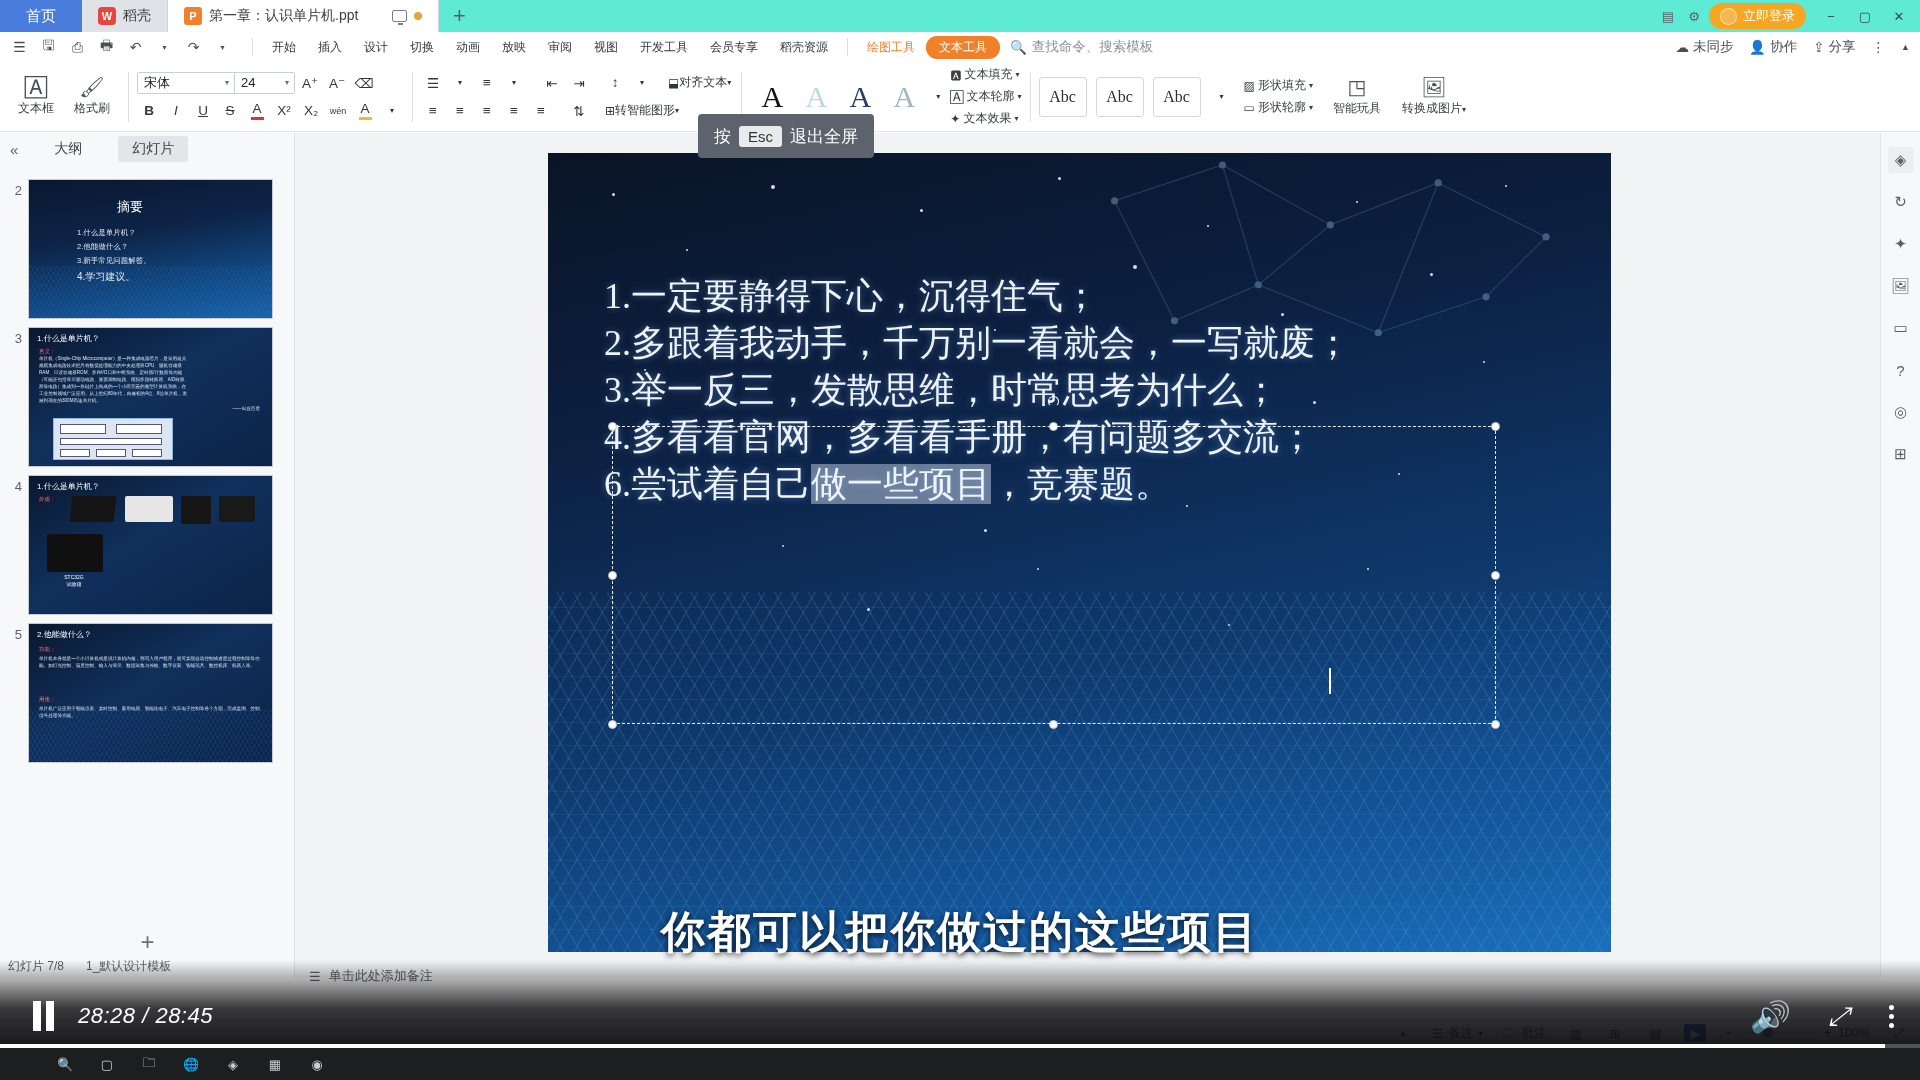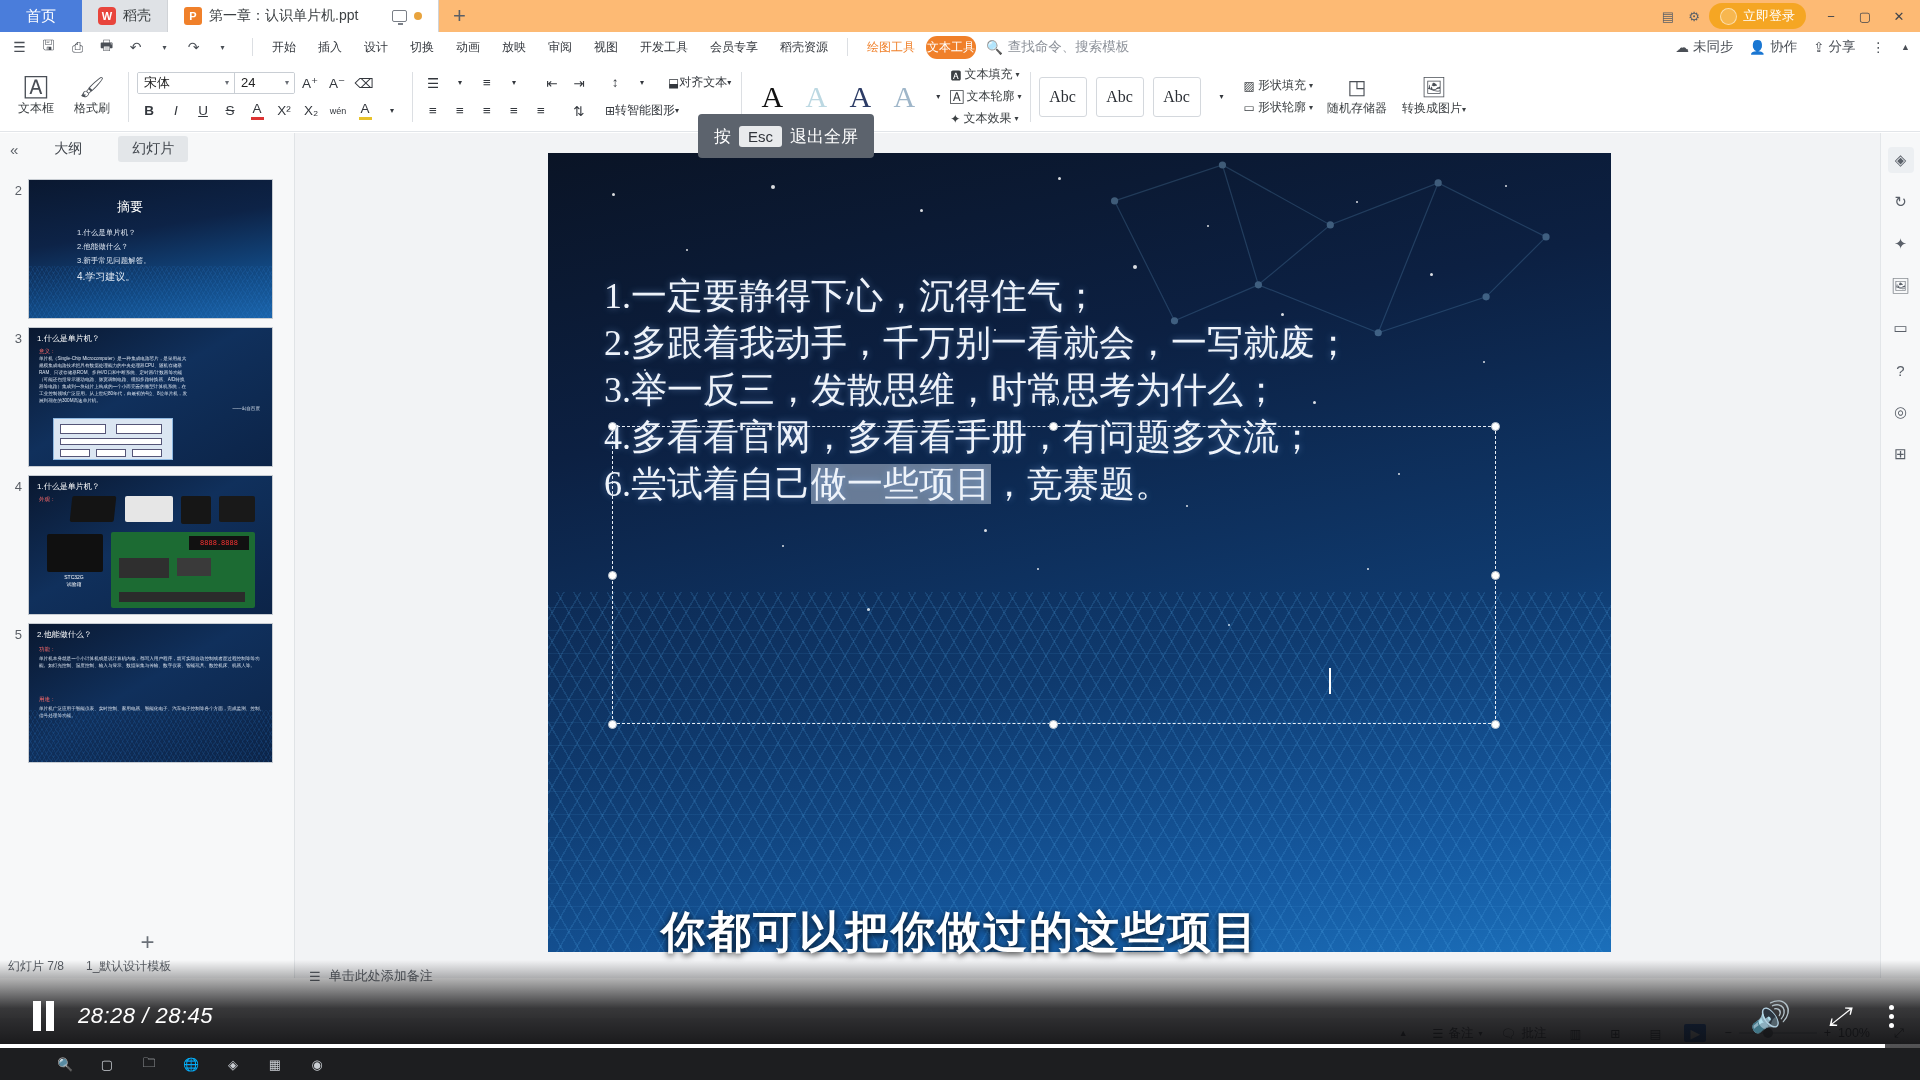--- a/index.html
+++ b/index.html
@@ -1,21 +1,21 @@
 <!DOCTYPE html>
 <html><head>
 <meta charset="utf-8">
 <style>
   * { box-sizing: border-box; margin:0; padding:0; }
   html,body { width:1920px; height:1080px; overflow:hidden; background:#fff;
     font-family:"Liberation Sans","DejaVu Sans",sans-serif; }
   #app { position:relative; width:1920px; height:1080px; }
 
   
-  .tabbar { height:32px; background:#fdba74; display:flex; align-items:flex-end; position:relative; }
+  .tabbar { height:32px; background:#5eead4; display:flex; align-items:flex-end; position:relative; }
   .tb-home { width:82px; height:32px; background:#4a7ddb; color:#fff; font-size:15px;
     display:flex; align-items:center; justify-content:center; }
   .tb-item { height:32px; display:flex; align-items:center; gap:7px; padding:0 16px;
     font-size:14px; color:#3c4043; background:#dfe2e6; border-right:1px solid #d0d3d7; }
   .tb-item.active { background:#fff; }
   .tb-logo { width:18px;height:18px;border-radius:4px;background:#e8453c;color:#fff;font-size:11px;
     display:flex;align-items:center;justify-content:center;font-weight:bold;}
   .tb-logo.ppt { background:#f0802a; border-radius:3px; }
   .tb-dot { width:8px;height:8px;border-radius:50%;background:#e8a33d; }
   .tb-mon { width:15px;height:12px;border:1.4px solid #7a7f87;border-radius:2px; position:relative;}
@@ -32,21 +32,21 @@
 
   
   .menurow { height:30px; background:#fff; display:flex; align-items:center; font-size:14px;
     color:#3c4043; border-bottom:0px; padding-left:6px; position:relative;}
   .qa { display:flex; align-items:center; gap:2px; padding-right:8px; }
   .qa-btn { width:27px;height:26px; display:flex;align-items:center;justify-content:center;
     color:#4a4f56; font-size:14px;}
   .vsep { width:1px; height:18px; background:#dcdfe3; margin:0 8px; }
   .mtab { padding:4px 11px; font-size:12px; color:#33373d; white-space:nowrap; cursor:default;}
   .mtab.tool { color:#f0802a; }
-  .mtab.pill { background:#f0802a; color:#fff; border-radius:11px; padding:3px 1px;text-align:center; }
+  .mtab.pill { background:#f0802a; color:#fff; border-radius:11px; padding:3px 13px;text-align:center; }
   .msearch { display:flex;align-items:center;gap:5px; color:#8b9098; font-size:13.5px; margin-left:10px;}
   .mright { margin-left:auto; display:flex; align-items:center; gap:16px; padding-right:10px;
     font-size:13.5px; color:#4a4f56;}
   .mr-item{display:flex;align-items:center;gap:4px;}
 
   
   .ribbon { height:70px; background:#fff; display:flex; align-items:center; position:relative;
     border-bottom:1px solid #e2e5e9; padding-left:8px;}
   .rb-grp { display:flex; align-items:center; height:66px; }
   .rb-bigbtn { width:56px; display:flex; flex-direction:column; align-items:center; justify-content:center;
@@ -400,21 +400,21 @@
       </div>
       <div class="rb-rowline smalltxt">
         <span>▭</span>
         <span>形状轮廓</span>
         <span style="font-size:8px">▾</span>
       </div>
     </div>
     <div class="rb-grp" style="margin-left:8px">
       <div class="rb-bigbtn" style="width:72px">
         <span class="rb-ico">◳</span>
-        <span>随机存储器</span>
+        <span>智能玩具</span>
       </div>
       <div class="rb-bigbtn" style="width:82px">
         <span class="rb-ico">🖼</span>
         <span>
           <span>转换成图片</span><span style="font-size:8px">▾</span>
         </span>
       </div>
     </div>
 
     <div class="escpop">
@@ -474,26 +474,20 @@
         <div class="thumb">
           <div class="tnum">4</div>
           <div class="tbox" style="background:linear-gradient(150deg,#0a1830 0%,#10305c 45%,#0c2448 100%)">
             <div class="t-title" style="left:8px;top:5px;font-size:8px">1.什么是单片机？</div>
             <div class="t-line t-red" style="left:10px;top:20px;font-size:5.5px">外观：</div>
             <div class="chip" style="position:absolute;left:42px;top:20px;width:44px;height:26px;background:#141414;transform:skewX(-6deg)"></div>
             <div class="chip" style="position:absolute;left:96px;top:20px;width:48px;height:26px;background:#e6e6e6"></div>
             <div class="chip" style="position:absolute;left:152px;top:20px;width:30px;height:28px;background:#161616"></div>
             <div class="chip" style="position:absolute;left:190px;top:20px;width:36px;height:26px;background:#191919"></div>
             <div style="position:absolute;left:18px;top:58px;width:56px;height:38px;background:#101010;border-radius:2px"></div>
-            <div style="position:absolute;left:82px;top:56px;width:144px;height:76px;background:#1c6b33;border-radius:2px">
-              <div style="position:absolute;right:6px;top:4px;width:60px;height:14px;background:#111;color:#f33;font-size:7px;display:flex;align-items:center;justify-content:center;font-family:'Liberation Mono',monospace">8888.8888</div>
-              <div style="position:absolute;left:8px;top:26px;width:50px;height:20px;background:#2f2f2f"></div>
-              <div style="position:absolute;left:66px;top:26px;width:34px;height:18px;background:#3a3a3a"></div>
-              <div style="position:absolute;left:8px;bottom:6px;width:126px;height:10px;background:#2b2b2b"></div>
-            </div>
             <div class="t-line" style="left:16px;top:98px;font-size:5px;color:#fff;text-align:center;width:58px;white-space:pre-line">STC32G
 试验箱</div>
           </div>
         </div>
 
         <div class="thumb">
           <div class="tnum">5</div>
           <div class="tbox" style="background:linear-gradient(150deg,#0a1830 0%,#10305c 45%,#0c2448 100%)">
             <div class="t-title" style="left:8px;top:5px;font-size:8px">2.他能做什么？</div>
             <div class="t-line t-red" style="left:10px;top:22px;font-size:5.5px">功能：</div>

